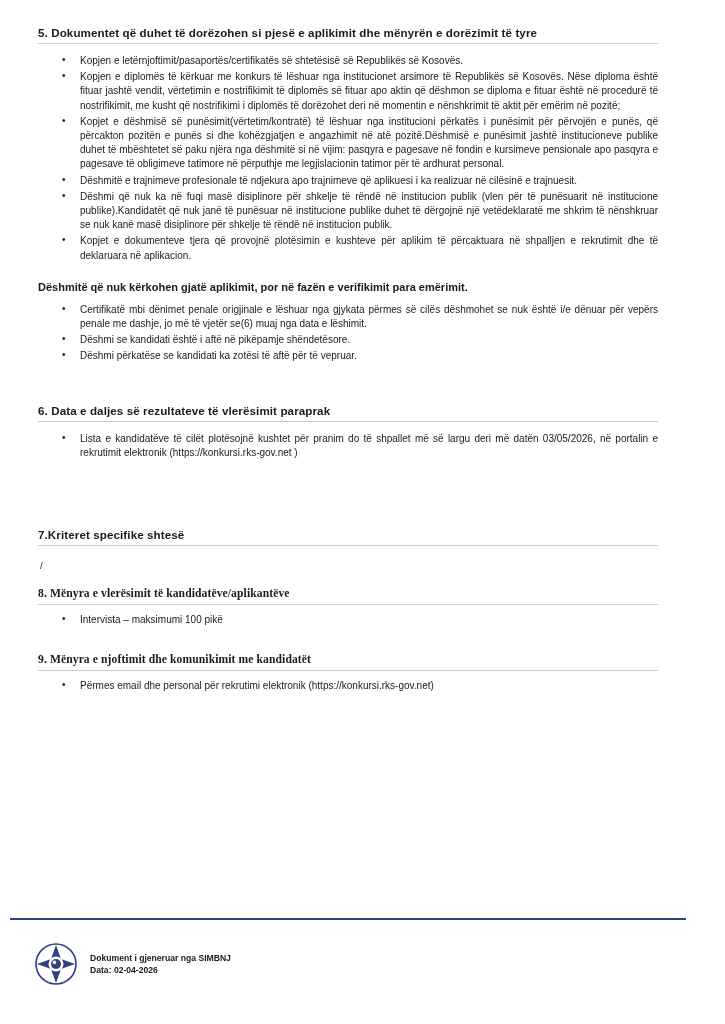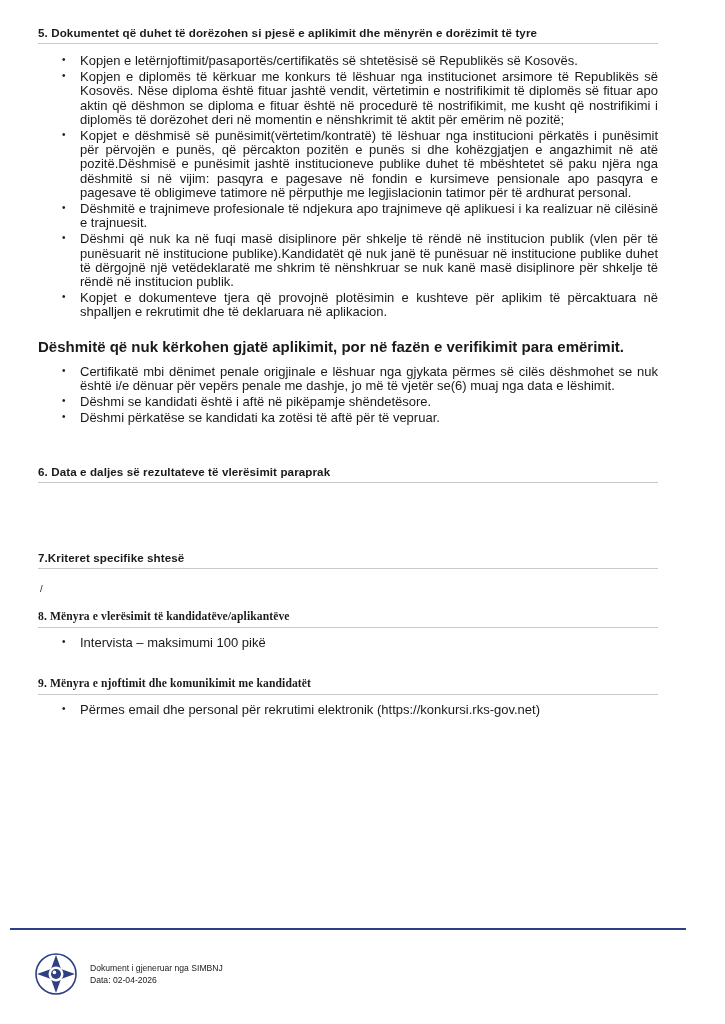--- a/index.html
+++ b/index.html
@@ -40,54 +40,55 @@
   }
   ul.bullets {
     list-style: none;
     margin: 0;
     padding: 0 0 0 20px;
   }
   ul.bullets > li {
     position: relative;
     padding-left: 22px;
     margin-bottom: 2px;
-    font-size: 13px;
+    font-size: 10px;
     line-height: 14.2px;
     text-align: justify;
     color: #1a1a1a;
   }
   ul.bullets > li::before {
     content: "\2022";
     position: absolute;
     left: 4px;
     top: -1px;
     font-size: 10px;
     color: #1a1a1a;
   }
   .subhead {
-    font-size: 15px;
+    font-size: 11px;
     font-weight: bold;
     margin: 18px 0 10px 0;
     color: #1a1a1a;
   }
   .spacer-lg { height: 54px; }
   .spacer-md { height: 26px; }
   .spacer-sm { height: 12px; }
   .slash {
     font-size: 9.6px;
     margin: 14px 0 16px 2px;
     color: #1a1a1a;
   }
 
   .footer {
     position: absolute;
     left: 0;
     right: 0;
-    bottom: 0;
+    bottom: 10px;
     height: 96px;
+    font-weight: bold;
   }
   .footer-rule {
     position: absolute;
     top: 0;
     left: 10px;
     right: 10px;
     height: 2px;
     background: #2e3f83;
   }
   .footer-inner {
@@ -129,20 +130,23 @@
       <li>Certifikatë mbi dënimet penale origjinale e lëshuar nga gjykata përmes së cilës dëshmohet se nuk është i/e dënuar për vepërs penale me dashje, jo më të vjetër se(6) muaj nga data e lëshimit.</li>
       <li>Dëshmi se kandidati është i aftë në pikëpamje shëndetësore.</li>
       <li>Dëshmi përkatëse se kandidati ka zotësi të aftë për të vepruar.</li>
     </ul>
   </div>
 
   <div class="spacer-md"></div>
 
   <div class="block">
     <div class="section-heading">6. Data e daljes së rezultateve të vlerësimit paraprak</div>
+    <ul class="bullets">
+      <li>Lista e kandidatëve të cilët plotësojnë kushtet për pranim do të shpallet më së largu deri më datën 03/05/2026, në portalin e rekrutimit elektronik (https://konkursi.rks-gov.net )</li>
+    </ul>
   </div>
 
   <div class="spacer-lg"></div>
 
   <div class="block">
     <div class="section-heading">7.Kriteret specifike shtesë</div>
     <div class="slash">/</div>
   </div>
 
   <div class="block">

